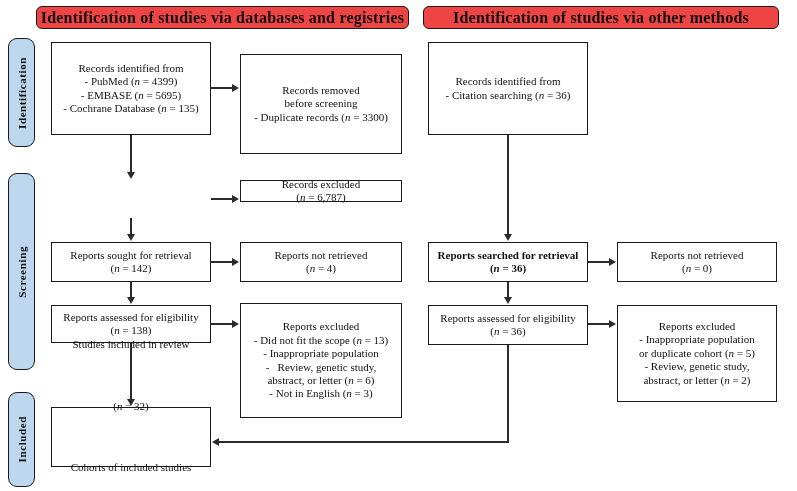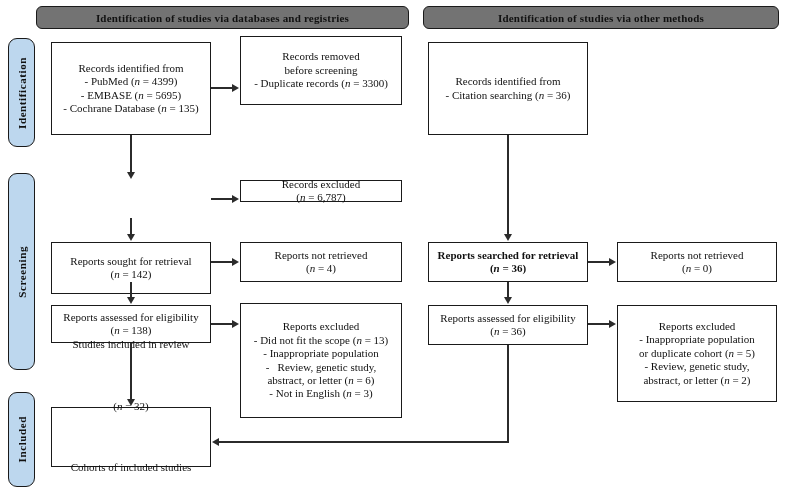--- a/index.html
+++ b/index.html
@@ -11,28 +11,28 @@
     font-family: "Liberation Serif", "DejaVu Serif", serif;
     color: #111111;
     overflow: hidden;
   }
 
   
   .col-header {
     position: absolute;
     top: 6px;
     height: 21px;
-    background: #737373;
+    background: #ef4444;
     border: 1.6px solid #1a1a1a;
     border-radius: 6px;
     display: flex;
     align-items: center;
     justify-content: center;
     font-weight: bold;
-    font-size: 11px;
+    font-size: 16px;
     letter-spacing: 0.2px;
   }
   #hdr-db    { left: 36px;  width: 371px; }
   #hdr-other { left: 423px; width: 354px; }
 
   
   .stage {
     position: absolute;
     left: 8px;
     width: 25px;
@@ -69,24 +69,24 @@
     padding: 2px 3px;
     box-sizing: border-box;
   }
   .box .line { line-height: 13.4px; white-space: pre-wrap; }
   .col1 { left: 51px;  width: 160px; }
   .col2 { left: 240px; width: 162px; }
   .col3 { left: 428px; width: 160px; }
   .col4 { left: 617px; width: 160px; }
 
   #box-db-identified       { top: 42px;  height: 93px;  }
-  #box-db-removed          { top: 36px;  height: 69px;  }
+  #box-db-removed          { top: 54px;  height: 100px;  }
   #box-records-screened    { top: 180px; height: 38px;  }
   #box-records-excluded    { top: 180px; height: 22px;  }
-  #box-reports-sought      { top: 242px; height: 52px;  }
+  #box-reports-sought      { top: 242px; height: 40px;  }
   #box-not-retrieved-db    { top: 242px; height: 40px;  }
   #box-assessed-db         { top: 305px; height: 38px;  }
   #box-excluded-db         { top: 303px; height: 115px; }
   #box-studies-included    { top: 407px; height: 60px; gap: 48px;  }
   #box-other-identified    { top: 42px;  height: 93px;  }
   #box-reports-searched    { top: 242px; height: 40px; font-weight: bold;  }
   #box-not-retrieved-other { top: 242px; height: 40px;  }
   #box-assessed-other      { top: 305px; height: 40px;  }
   #box-excluded-other      { top: 305px; height: 97px;  }
 

